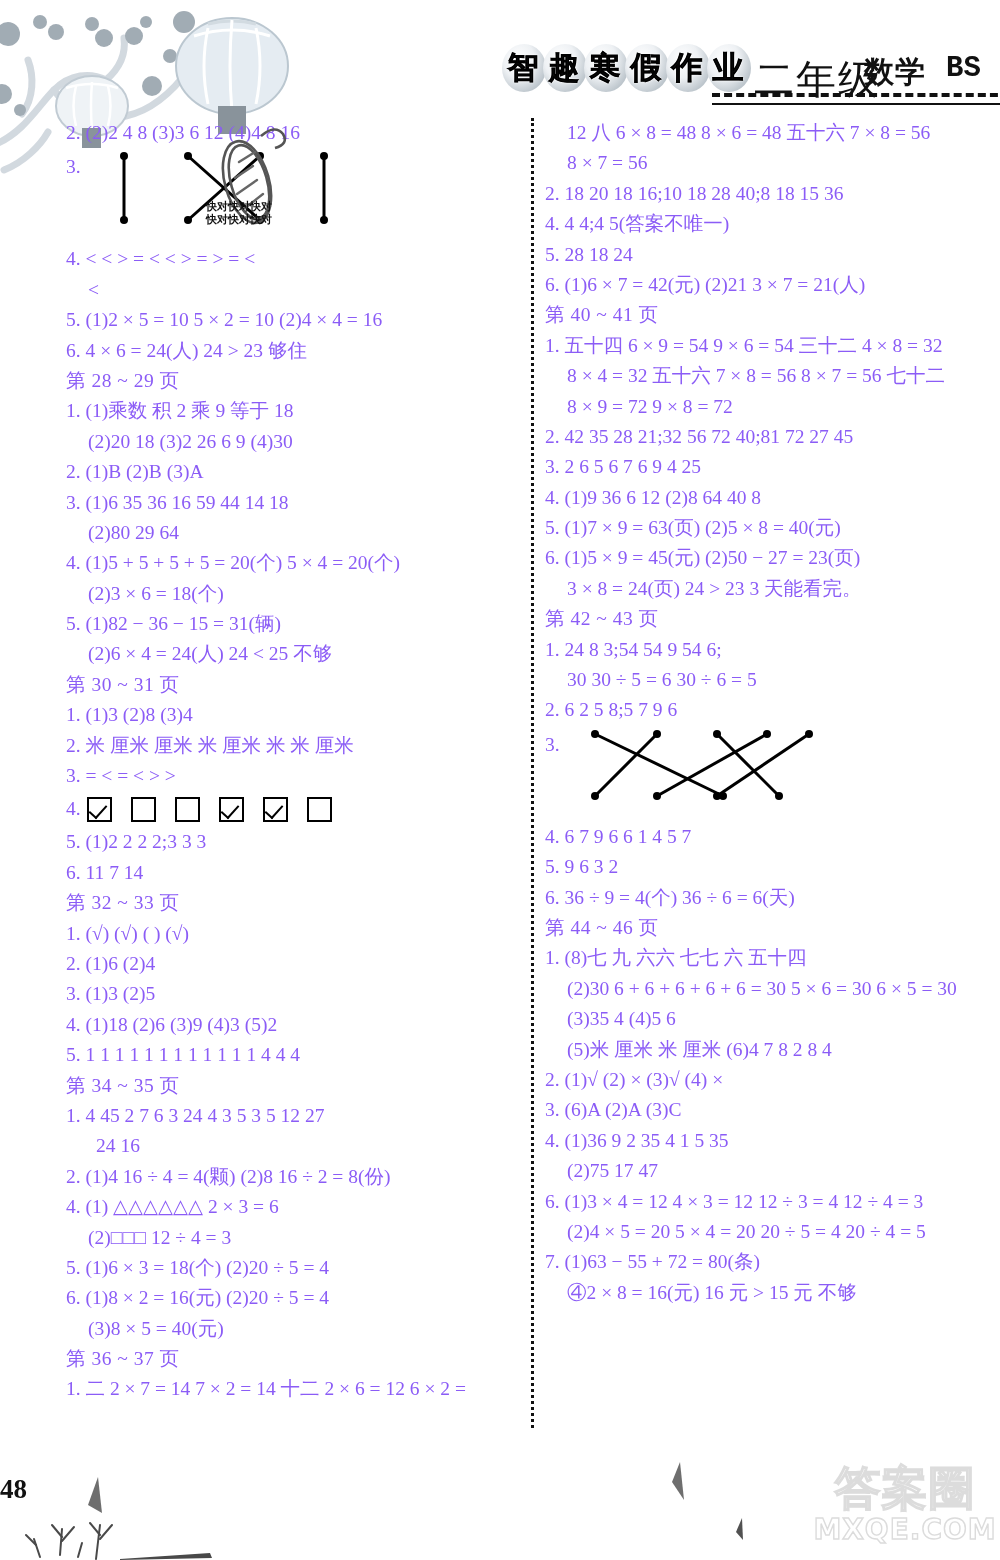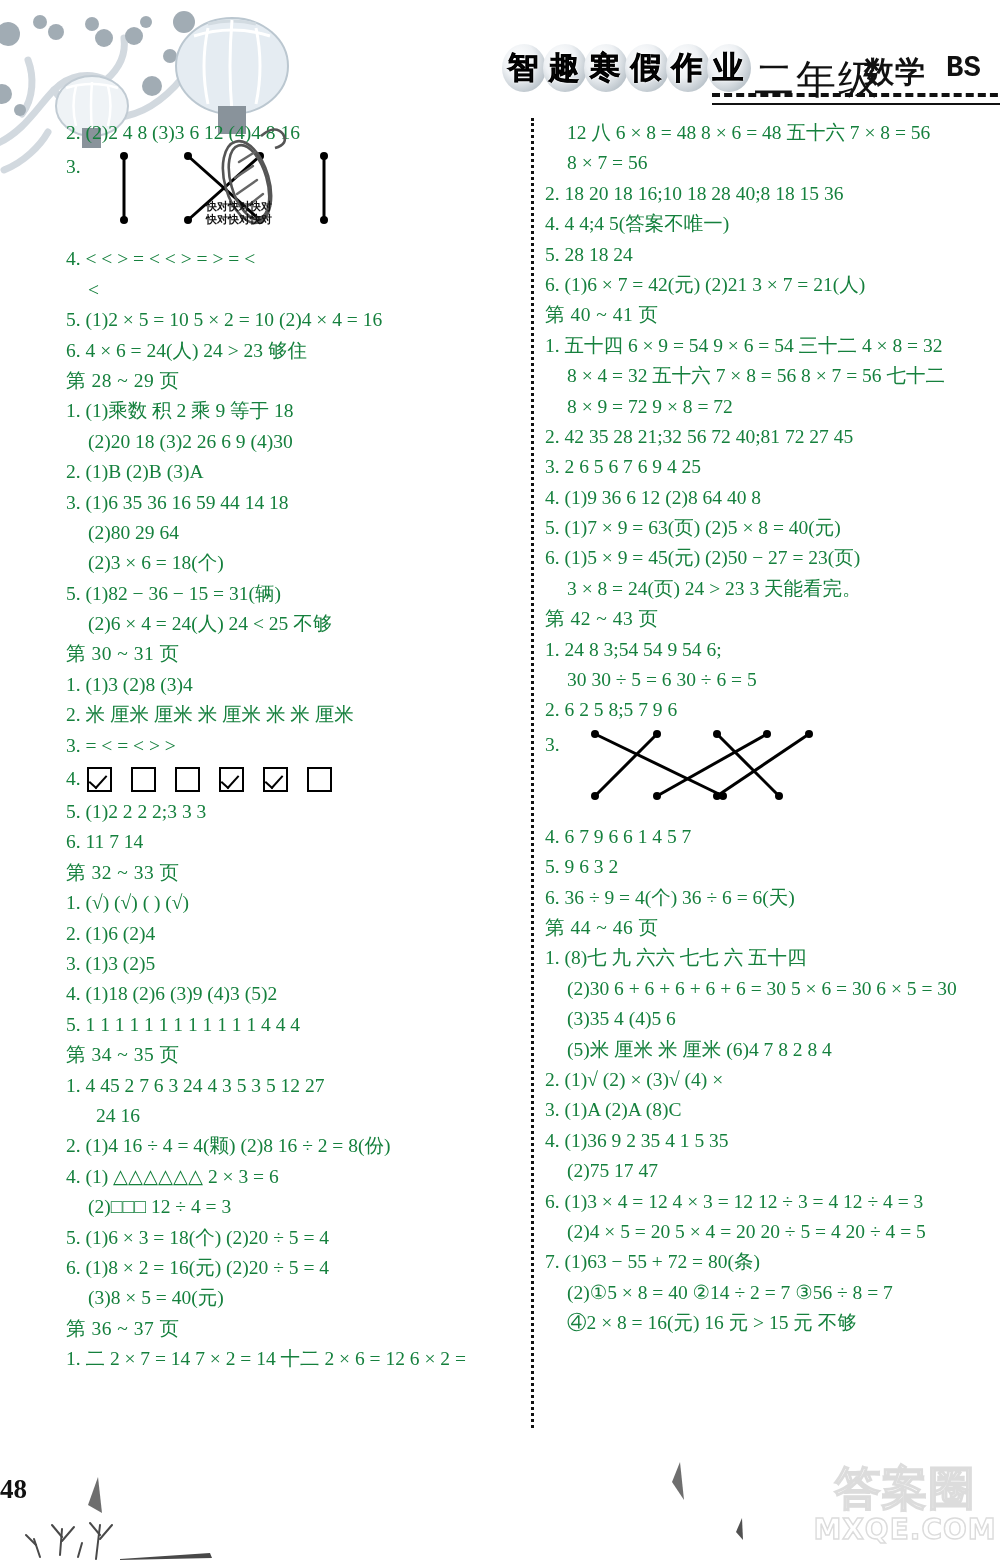--- a/index.html
+++ b/index.html
@@ -80,21 +80,21 @@
   #deco-bottom { position: absolute; left: 0px; top: 1455px; width: 520px; height: 105px; opacity: .85; }
   #deco-kite  { position: absolute; left: 630px; top: 1460px; width: 120px; height: 90px; opacity: .85; }
 
   
   .col {
     position: absolute;
     top: 118px;
     width: 455px;
     font-size: 19.5px;
     line-height: 30.4px;
-    color: #15803d;
+    color: #8b5cf6;
   }
   #col-left  { left: 66px; }
   #col-right { left: 545px; }
   .divider {
     position: absolute;
     left: 531px; top: 118px;
     width: 0; height: 1310px;
     border-left: 3px dotted #111;
   }
 
@@ -251,20 +251,21 @@
       <div class="ln">4. &lt;   &lt;   &gt;   =   &lt;   &lt;   &gt;   =   &gt;   =   &lt;</div>
       <div class="ln ind">&lt;</div>
       <div class="ln">5. (1)2 × 5 = 10   5 × 2 = 10   (2)4 × 4 = 16</div>
       <div class="ln">6. 4 × 6 = 24(人)   24 &gt; 23   够住</div>
       <div class="ln hdpage">第 28 ~ 29 页</div>
       <div class="ln">1. (1)乘数   积   2 乘 9 等于 18</div>
       <div class="ln ind">(2)20   18   (3)2   26   6   9   (4)30</div>
       <div class="ln">2. (1)B   (2)B   (3)A</div>
       <div class="ln">3. (1)6   35   36   16   59   44   14   18</div>
       <div class="ln ind">(2)80   29   64</div>
+      <div class="ln">4. (1)5 + 5 + 5 + 5 = 20(个)   5 × 4 = 20(个)</div>
       <div class="ln ind">(2)3 × 6 = 18(个)</div>
       <div class="ln">5. (1)82 − 36 − 15 = 31(辆)</div>
       <div class="ln ind">(2)6 × 4 = 24(人)   24 &lt; 25   不够</div>
       <div class="ln hdpage">第 30 ~ 31 页</div>
       <div class="ln">1. (1)3   (2)8   (3)4</div>
       <div class="ln">2. 米   厘米   厘米   米   厘米   米   米   厘米</div>
       <div class="ln">3. =   &lt;   =   &lt;   &gt;   &gt;</div>
       <div class="cbrow">
         <span class="lbl">4.</span>
         <span class="cbox on"></span>
@@ -337,27 +338,26 @@
       </div>
       <div class="ln">4. 6   7   9   6   6   1   4   5   7</div>
       <div class="ln">5. 9   6   3   2</div>
       <div class="ln">6. 36 ÷ 9 = 4(个)   36 ÷ 6 = 6(天)</div>
       <div class="ln hdpage">第 44 ~ 46 页</div>
       <div class="ln">1. (8)七   九   六六   七七   六   五十四</div>
       <div class="ln ind">(2)30   6 + 6 + 6 + 6 + 6 = 30   5 × 6 = 30   6 × 5 = 30</div>
       <div class="ln ind">(3)35   4   (4)5   6</div>
       <div class="ln ind">(5)米   厘米   米   厘米   (6)4   7   8   2   8   4</div>
       <div class="ln">2. (1)√   (2) ×   (3)√   (4) ×</div>
-      <div class="ln">3. (1)A   (2)A   (8)C</div>
+      <div class="ln">3. (6)A   (2)A   (3)C</div>
       <div class="ln">4. (1)36   9   2   35   4   1   5   35</div>
       <div class="ln ind">(2)75   17   47</div>
       <div class="ln">6. (1)3 × 4 = 12   4 × 3 = 12   12 ÷ 3 = 4   12 ÷ 4 = 3</div>
       <div class="ln ind">(2)4 × 5 = 20   5 × 4 = 20   20 ÷ 5 = 4   20 ÷ 4 = 5</div>
       <div class="ln">7. (1)63 − 55 + 72 = 80(条)</div>
-      <div class="ln ind">(2)①5 × 8 = 40   ②14 ÷ 2 = 7   ③56 ÷ 8 = 7</div>
       <div class="ln ind">④2 × 8 = 16(元)   16 元 &gt; 15 元   不够</div>
     </div>
 
   <svg id="carrot" viewBox="0 0 88 110">
     <g fill="none" stroke="#555" stroke-width="2.6">
       <ellipse cx="42" cy="60" rx="22" ry="42" transform="rotate(-16 42 60)"></ellipse>
       <ellipse cx="44" cy="60" rx="18" ry="38" transform="rotate(-16 44 60)"></ellipse>
       <path d="M56 14 q14 -12 22 -2 q6 10 -8 14"></path>
     </g>
     <g stroke="#666" stroke-width="2.4" stroke-linecap="round">

